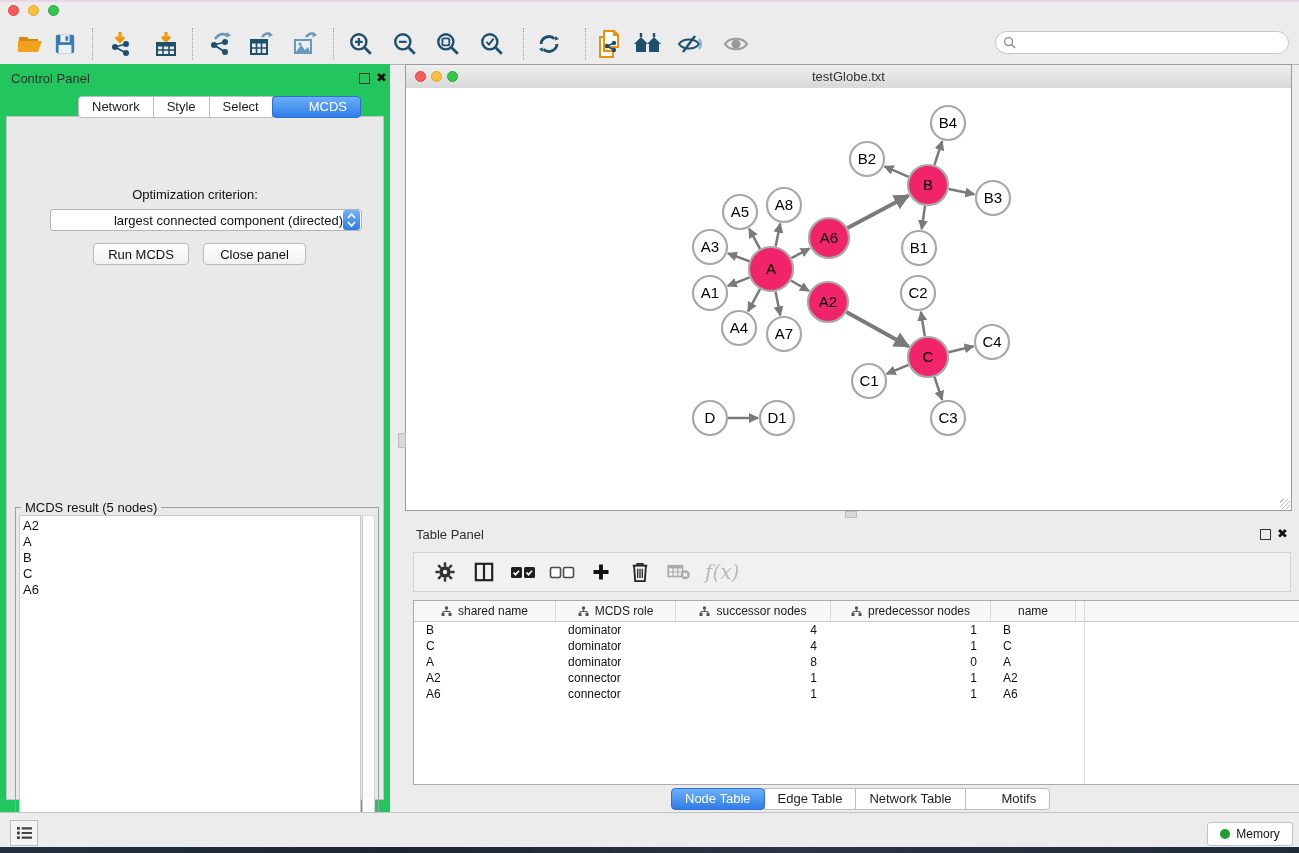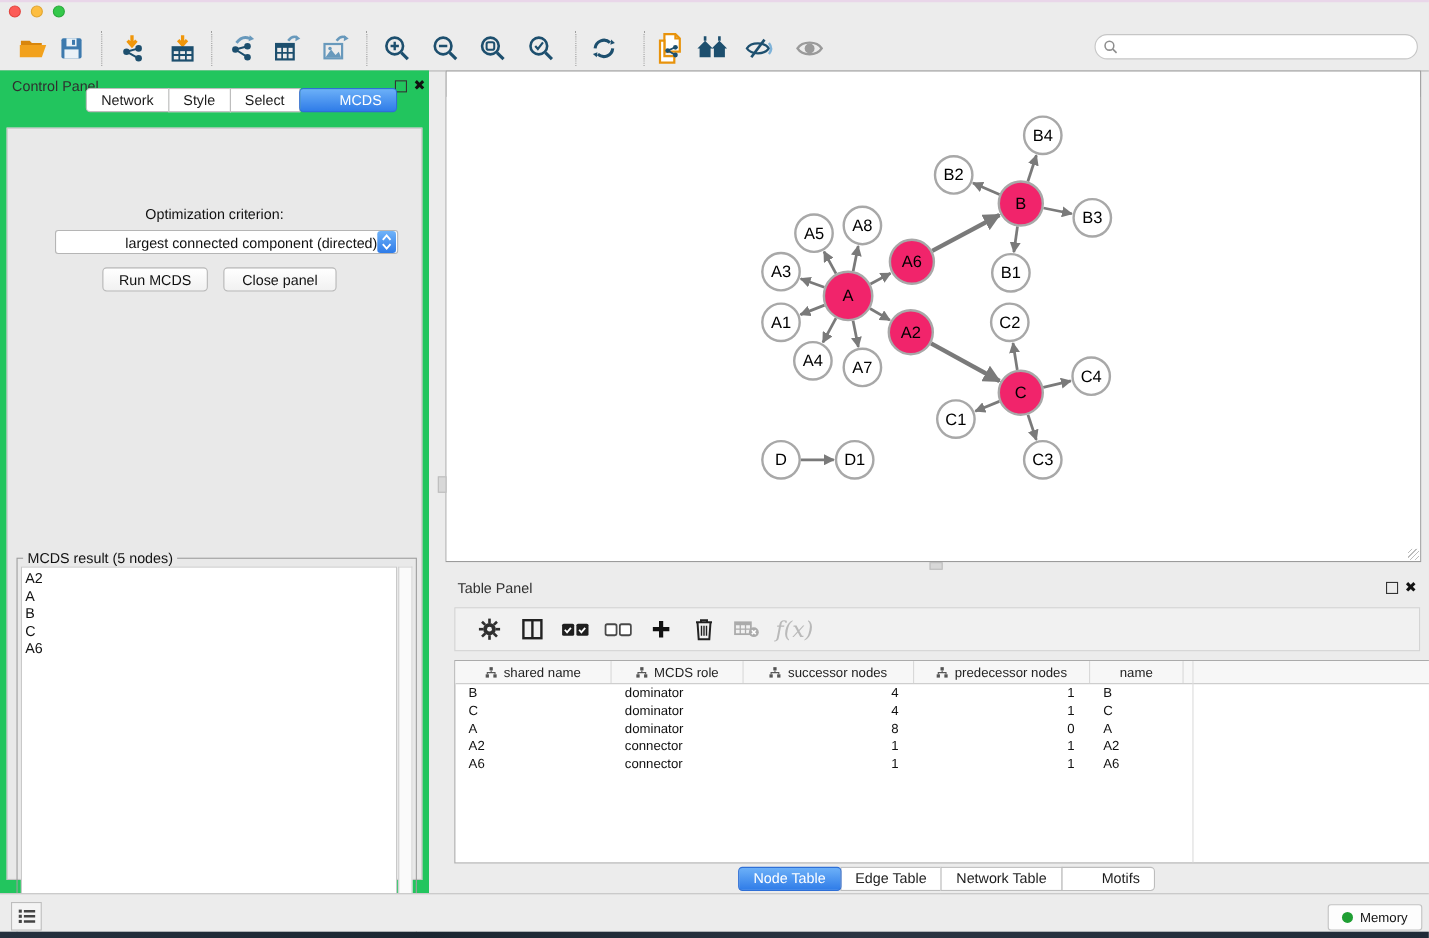--- a/index.html
+++ b/index.html
@@ -25,21 +25,21 @@
   .panel-head{position:absolute;left:0;top:0;width:100%;height:28px;}
   .panel-title{position:absolute;left:11px;top:7px;font-size:13px;color:#2f2f2f;}
   .float-ico{position:absolute;width:9px;height:9px;border:1.5px solid #333;top:9px;}
   .close-ico{position:absolute;top:6px;font-size:13px;font-weight:bold;color:#111;}
   .cp-content{position:absolute;left:6px;top:52px;width:378px;height:684px;background:#E9E9E9;border:1px solid #C4C4C4;box-sizing:border-box;}
   .tabbar{position:absolute;display:flex;z-index:5;}
   .tab{background:#fff;border:1px solid #BDBDBD;padding:2px 13px 3px;font-size:13px;color:#1c1c1c;margin-left:-1px;white-space:nowrap;}
   .tab:first-child{border-top-left-radius:4px;border-bottom-left-radius:4px;margin-left:0;}
   .tab:last-child{border-top-right-radius:4px;border-bottom-right-radius:4px;padding-left:36px;}
   .tab.active{background:linear-gradient(#6CB0F8,#2F7CE8);border-color:#2E6FD6;color:#fff;border-radius:4px;position:relative;z-index:2;}
-  .cp-tabs{left:78px;top:16px;}
+  .cp-tabs{left:78px;top:32px;}
   .opt-label{position:absolute;left:0;top:70px;width:100%;text-align:center;font-size:13px;color:#111;}
   .selectbox{position:absolute;left:43px;top:92px;width:312px;height:22px;background:#fff;border:1px solid #B5B5B5;border-radius:3px;box-sizing:border-box;display:flex;align-items:center;text-align:right;}
   .selectbox .sel-text{flex:1;font-size:13px;padding-left:8px;color:#111;white-space:nowrap;overflow:hidden;}
   .stepper{width:17px;height:20px;border-radius:3px;background:linear-gradient(#6FB3F9,#2E7BE8);display:flex;align-items:center;justify-content:center;margin-right:1px;}
   .btn{position:absolute;height:22px;background:linear-gradient(#FFFFFF,#F1F1F1);border:1px solid #B9B9B9;border-radius:4px;font-size:13px;color:#111;display:flex;align-items:center;justify-content:center;box-sizing:border-box;}
   .groupbox{position:absolute;left:8px;top:390px;width:362px;height:340px;border:1px solid #9E9E9E;}
   .group-legend{position:absolute;left:5px;top:-8px;background:#E9E9E9;padding:0 4px;font-size:13px;color:#111;}
   .result-list{position:absolute;left:3px;top:7px;right:17px;bottom:3px;background:#fff;border:1px solid #C9C9C9;padding:2px 0 0 3px;font-size:13px;line-height:16px;color:#111;}
   .result-scroll{position:absolute;right:3px;top:7px;width:13px;bottom:3px;background:#FAFAFA;border:1px solid #D5D5D5;border-left:1px solid #CCC;box-sizing:border-box;}
   
@@ -262,20 +262,28 @@
             <div>B</div>
             <div>C</div>
             <div>A6</div>
           </div>
         <div class="result-scroll"></div>
       </div>
     </div>
   </div>
 
   <div class="netwin">
+    <div class="net-titlebar">
+      <div class="net-lights">
+        <div class="light red"></div>
+        <div class="light yellow"></div>
+        <div class="light green"></div>
+      </div>
+      <div class="net-title">testGlobe.txt</div>
+    </div>
     <div class="net-canvas">
       <svg id="graph-svg" width="885" height="423" viewBox="0 0 885 423">
           <defs>
             <marker id="arrow" viewBox="0 0 4 4" refX="3.6" refY="2" markerWidth="4" markerHeight="4" orient="auto" markerUnits="strokeWidth">
               <path d="M0,0 L4,2 L0,4 Z" fill="#7A7A7A"></path>
             </marker>
           </defs>
           <line x1="343.6" y1="189.4" x2="321.7" y2="198.0" stroke="#7A7A7A" stroke-width="2.5" marker-end="url(#arrow)"></line>
           <line x1="384.9" y1="192.5" x2="403.0" y2="203.0" stroke="#7A7A7A" stroke-width="2.5" marker-end="url(#arrow)"></line>
           <line x1="343.4" y1="173.2" x2="321.9" y2="165.4" stroke="#7A7A7A" stroke-width="2.5" marker-end="url(#arrow)"></line>

